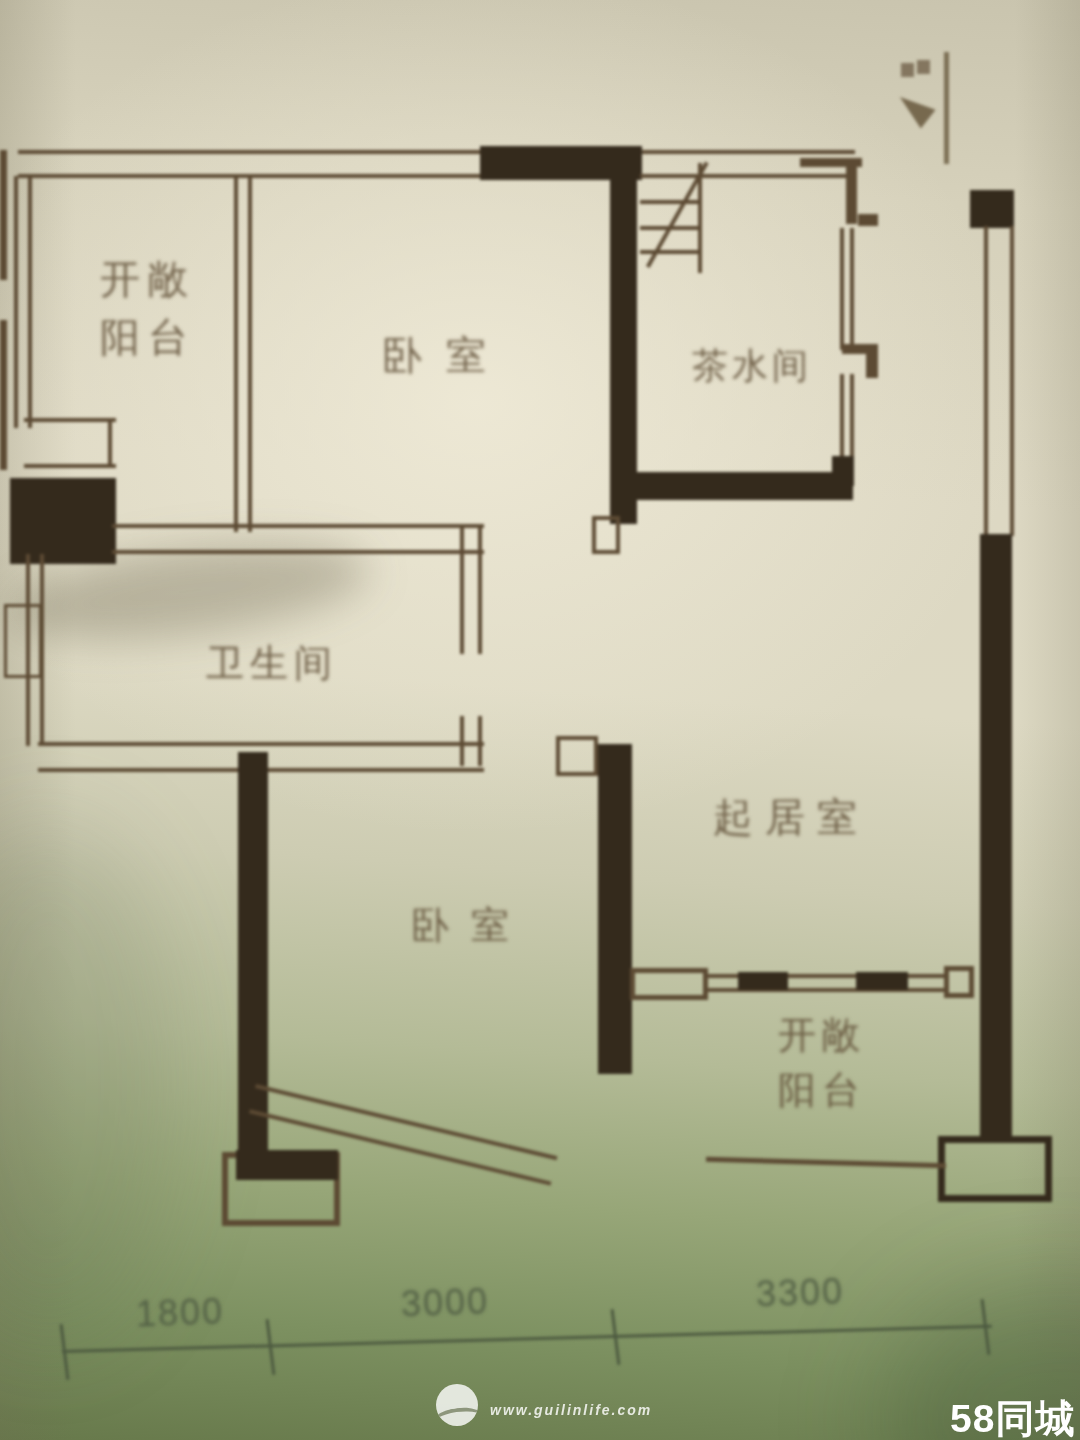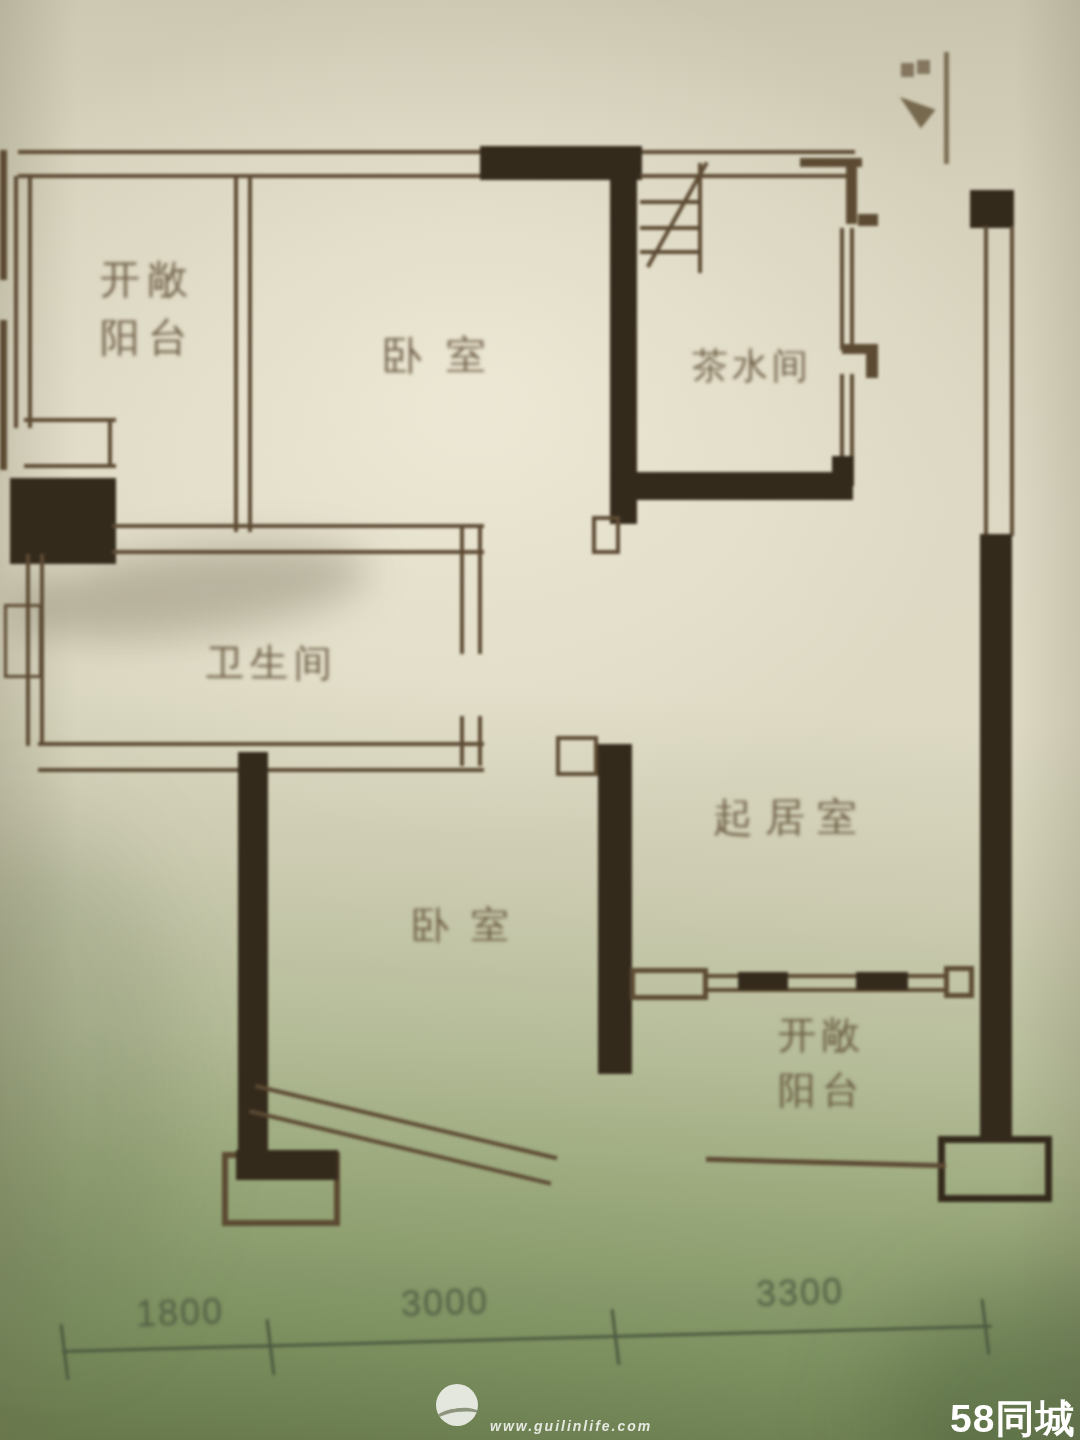--- a/index.html
+++ b/index.html
@@ -145,18 +145,18 @@
     <div class="tick" style="left:984px;top:1299px;"></div>
     <div class="dim-label" style="left:120px;top:1292px;width:120px;text-align:center;">1800</div>
     <div class="dim-label" style="left:385px;top:1282px;width:120px;text-align:center;">3000</div>
     <div class="dim-label" style="left:740px;top:1272px;width:120px;text-align:center;">3300</div>
   </div>
 
   <div style="position:absolute;left:436px;top:1380px;width:260px;height:58px;">
     <div class="wm" style="left:0;top:4px;width:42px;height:42px;border-radius:50%;background:rgba(255,255,255,0.8);overflow:hidden;">
       <div style="position:absolute;left:-6px;top:24px;width:56px;height:26px;border-top:4px solid rgba(120,130,100,0.8);border-radius:50%;transform:rotate(-8deg);"></div>
     </div>
-    <div class="wm" style="left:54px;top:38px;font-size:14px;font-weight:bold;letter-spacing:2px;font-style:italic;">www.guilinlife.com</div>
+    <div class="wm" style="left:54px;top:22px;font-size:14px;font-weight:bold;letter-spacing:2px;font-style:italic;">www.guilinlife.com</div>
   </div>
 
   <div style="position:absolute;left:950px;top:1392px;font-size:39px;font-weight:bold;color:#ffffff;letter-spacing:1px;filter:blur(0.3px);">58同城</div>
 
 </div>
 
 </body></html>

